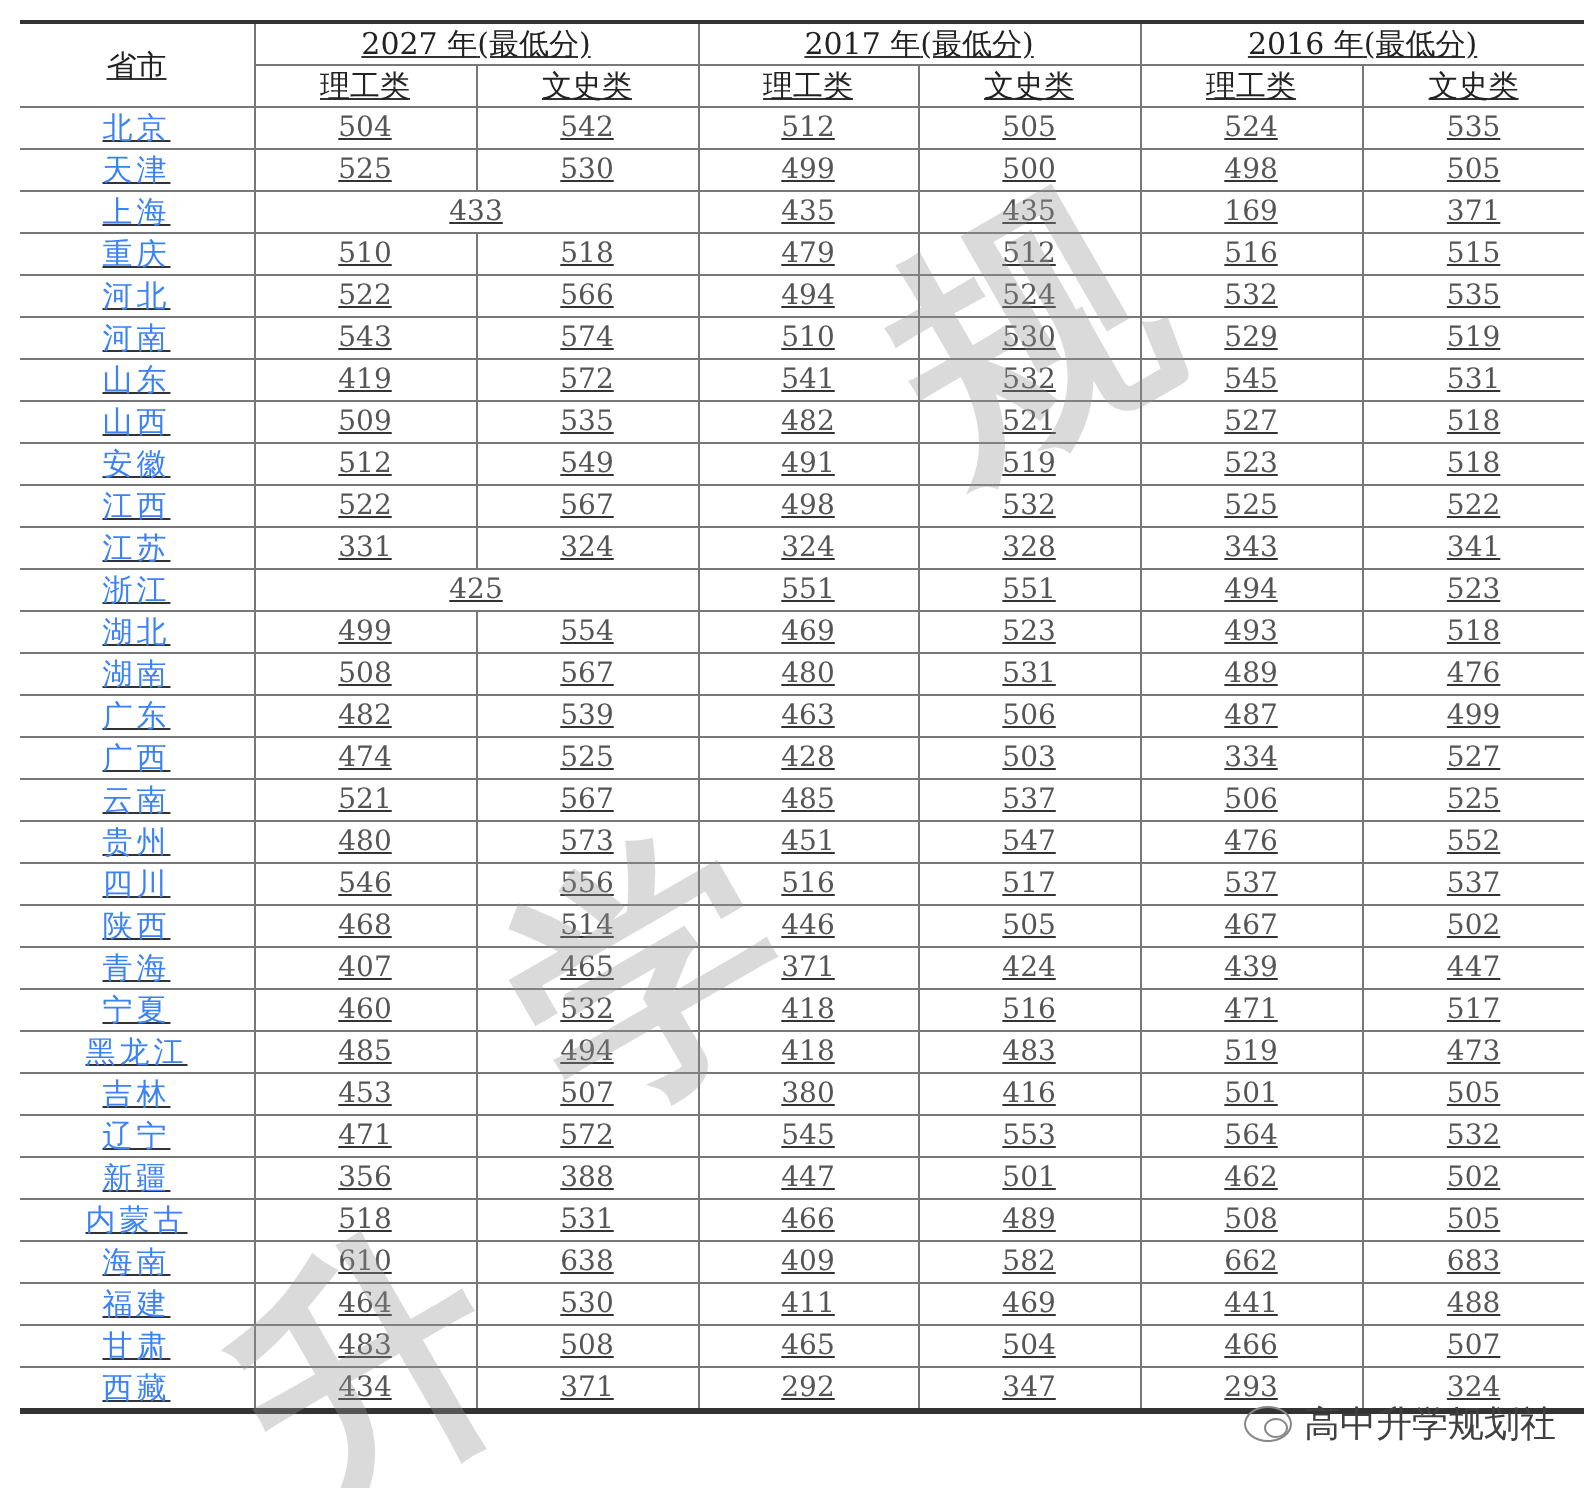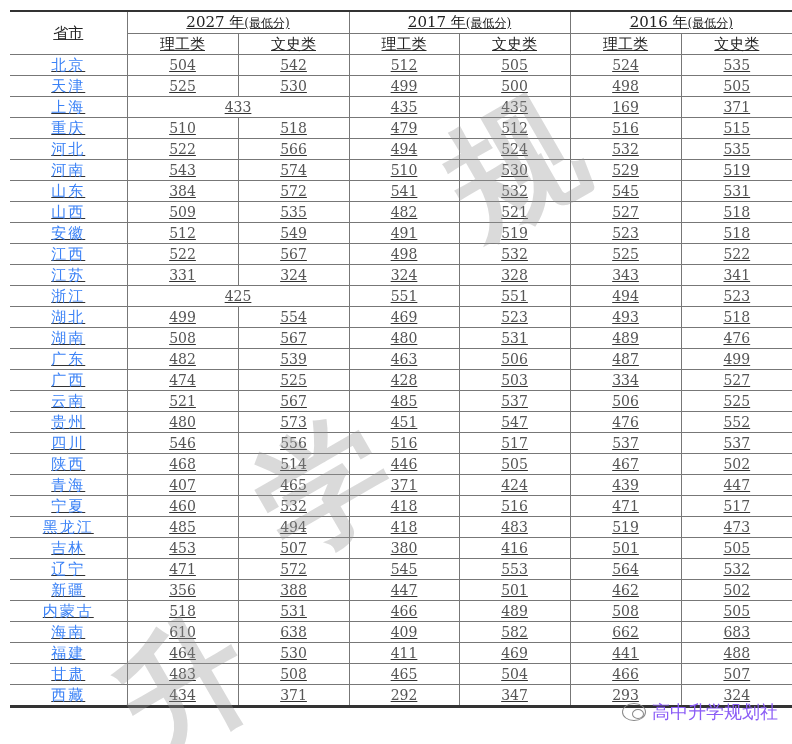--- a/index.html
+++ b/index.html
@@ -10,23 +10,23 @@
   table.scores { position: absolute; left: 10px; top: 10px; border-collapse: collapse;
                  table-layout: fixed; width: 782px; z-index: 1; text-decoration: underline; }
   table.scores { border-top: 2px solid #333; border-bottom: 3px solid #333; }
   table.scores th, table.scores td { border: 1px solid #777; text-align: center; padding: 0;
                  height: 20px; font-size: 14px; line-height: 20px; }
   table.scores tr > *:first-child { border-left: none; }
   table.scores tr > *:last-child { border-right: none; }
   table.scores th { font-weight: normal; color: #222; font-size: 15px; }
   table.scores td.prov { color: #3b82f6; font-size: 15px; letter-spacing: 2px; }
   table.scores td.num { color: #555; font-family: "DejaVu Serif", serif; }
-  .year-note { font-size: 12px; }
+  .year-note { font-size: 15px; }
   .footer { position: absolute; left: 622px; top: 700px; font-family: "DejaVu Sans", sans-serif;
-            font-size: 18px; color: #8b5cf6; z-index: 3; display: flex; align-items: center; gap: 6px; justify-content: space-between; }
+            font-size: 18px; color: #404040; z-index: 3; display: flex; align-items: center; gap: 6px; justify-content: space-between; }
   .wechat-icon { width: 22px; height: 16px; border: 1px solid #888; border-radius: 50%; position: relative; }
   .wechat-icon::after { content: ""; position: absolute; left: 9px; top: 5px; width: 10px; height: 8px;
             border: 1px solid #888; border-radius: 50%; background: #fff; }
 </style>
 </head>
 <body>
 
 <table class="scores">
   <colgroup>
     <col style="width:117px">
@@ -102,21 +102,21 @@
         <td class="prov">河南</td>
         <td class="num">543</td>
         <td class="num">574</td>
         <td class="num">510</td>
         <td class="num">530</td>
         <td class="num">529</td>
         <td class="num">519</td>
       </tr>
       <tr>
         <td class="prov">山东</td>
-        <td class="num">384</td>
+        <td class="num">419</td>
         <td class="num">572</td>
         <td class="num">541</td>
         <td class="num">532</td>
         <td class="num">545</td>
         <td class="num">531</td>
       </tr>
       <tr>
         <td class="prov">山西</td>
         <td class="num">509</td>
         <td class="num">535</td>

